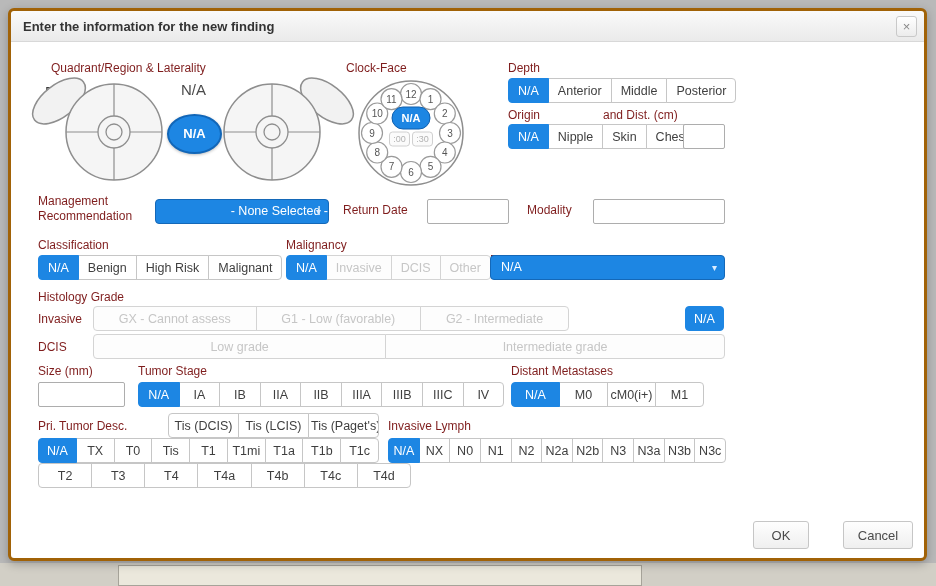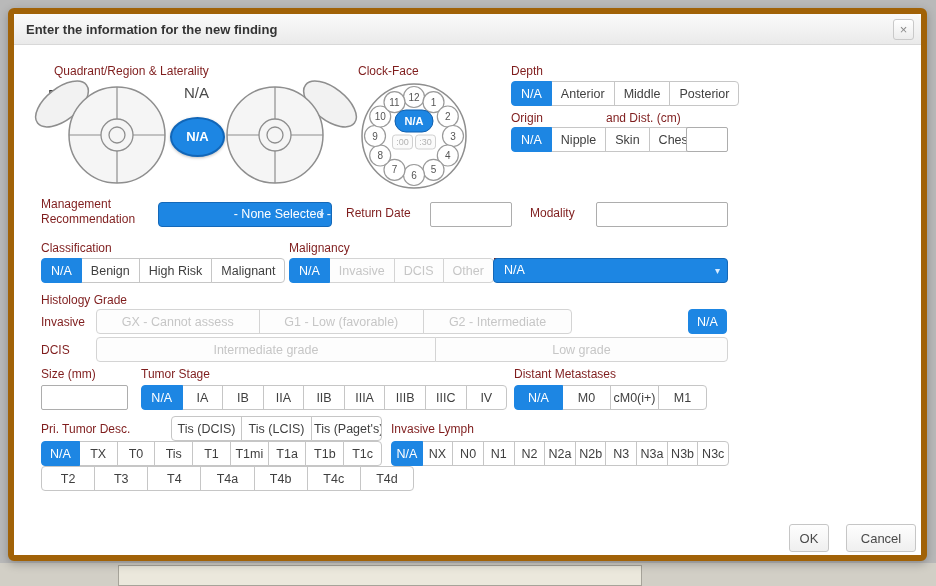--- a/index.html
+++ b/index.html
@@ -10,21 +10,21 @@
     font-family: "Liberation Sans", sans-serif;
     overflow: hidden;
   }
   .abs { position: absolute; }
   
   .bg-band { position:absolute; left:0; top:563px; width:936px; height:23px; background:#d2cfc6; }
   .bg-panel { position:absolute; left:118px; top:565px; width:524px; height:21px; background:#ebe8dc; border:1px solid #a6a399; }
   
   .dialog {
     position: absolute; left: 8px; top: 8px; width: 919px; height: 553px;
-    background: #fff; border: 6px solid #a16207; border-radius: 6px;
+    background: #fff; border: 3px solid #a16207; border-radius: 6px;
     box-shadow: 0 3px 10px rgba(0,0,0,.25);
   }
   .dlg-header {
     position: absolute; left: 0; top: 0; right: 0; height: 31px;
     background: linear-gradient(#fafafa, #eaeaea);
     border-bottom: 1px solid #d8d8d8; border-radius: 5px 5px 0 0;
   }
   .dlg-title { position: absolute; left: 12px; top: 8px; font-size: 13px; font-weight: bold; color: #333; white-space: nowrap; }
   .close-btn {
     position: absolute; right: 7px; top: 5px; width: 21px; height: 21px;
@@ -108,21 +108,21 @@
       <line x1="245" y1="17" x2="245" y2="113" stroke="#8e8e8e" stroke-width="1.2"></line>
       <circle cx="245" cy="65" r="16" fill="#f5f5f5" stroke="#8e8e8e" stroke-width="1.3"></circle>
       <circle cx="245" cy="65" r="8" fill="#f5f5f5" stroke="#8e8e8e" stroke-width="1.3"></circle>
     </g>
   </svg>
 
   <div class="lbl" style="left:170px;top:70px;font-size:15px;color:#4a4a4a">N/A</div>
   <div class="abs na-pill" style="left:156px;top:103px;width:55px;height:40px">N/A</div>
 
   
-  <div class="lbl" style="left:344px;top:50px">Clock-Face</div>
+  <div class="lbl" style="left:335px;top:50px">Clock-Face</div>
   <svg class="abs" style="left:345px;top:66px" width="110" height="112" viewBox="0 0 110 112">
     <circle cx="55" cy="56" r="52" fill="#ffffff" stroke="#8e8e8e" stroke-width="1.5"></circle>
     <g>
         <circle cx="55" cy="17" r="10.5" fill="#fff" stroke="#9a9a9a" stroke-width="1.2"></circle>
         <text x="55" y="20.5" text-anchor="middle" font-size="10" fill="#555">12</text>
       </g>
     <g>
         <circle cx="74.5" cy="22.2" r="10.5" fill="#fff" stroke="#9a9a9a" stroke-width="1.2"></circle>
         <text x="74.5" y="25.7" text-anchor="middle" font-size="10" fill="#555">1</text>
       </g>
@@ -237,22 +237,22 @@
   <div class="lbl" style="left:27px;top:279px">Histology Grade</div>
   <div class="lbl" style="left:27px;top:301px">Invasive</div>
   <div class="btn-group stretch" style="left:82px;top:295px;width:476px">
       <button type="button" class="btn dis">GX - Cannot assess</button>
       <button type="button" class="btn dis">G1 - Low (favorable)</button>
       <button type="button" class="btn dis">G2 - Intermediate</button>
     </div>
   <button class="btn sel solo" style="left:675px;top:295px;width:39px">N/A</button>
   <div class="lbl" style="left:27px;top:329px">DCIS</div>
   <div class="btn-group stretch" style="left:82px;top:323px;width:632px">
+      <button type="button" class="btn dis">Low grade</button>
       <button type="button" class="btn dis">Intermediate grade</button>
-      <button type="button" class="btn dis">Low grade</button>
     </div>
 
   
   <div class="lbl" style="left:27px;top:353px">Size (mm)</div>
   <input class="input" style="left: 27px; top: 371px; width: 87px;" value="">
   <div class="lbl" style="left:127px;top:353px">Tumor Stage</div>
   <div class="btn-group equal" style="left:127px;top:371px;width:366px">
       <button type="button" class="btn sel">N/A</button>
       <button type="button" class="btn">IA</button>
       <button type="button" class="btn">IB</button>
@@ -307,16 +307,16 @@
       <button type="button" class="btn">T2</button>
       <button type="button" class="btn">T3</button>
       <button type="button" class="btn">T4</button>
       <button type="button" class="btn">T4a</button>
       <button type="button" class="btn">T4b</button>
       <button type="button" class="btn">T4c</button>
       <button type="button" class="btn">T4d</button>
     </div>
 
   
-  <button class="foot-btn" style="left:775px;top:510px;width:40px">OK</button>
+  <button class="foot-btn" style="left:742px;top:510px;width:56px">OK</button>
   <button class="foot-btn" style="left:832px;top:510px;width:70px">Cancel</button>
 
 </div>
 
 </body></html>

